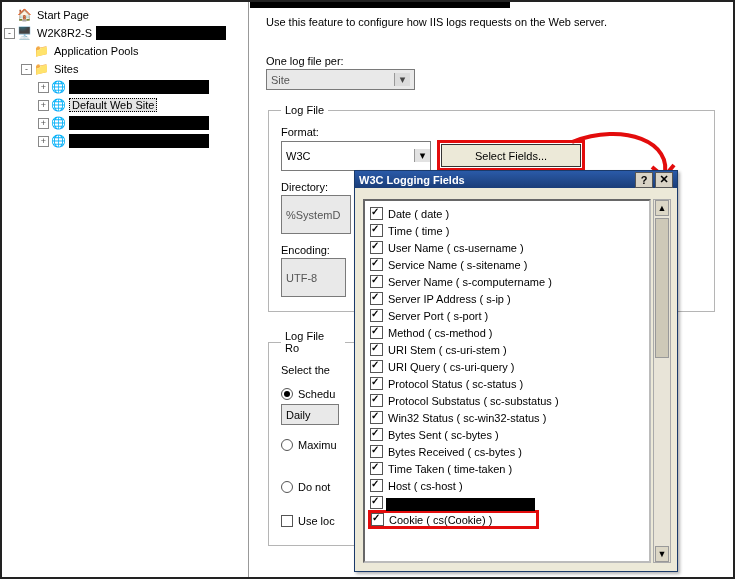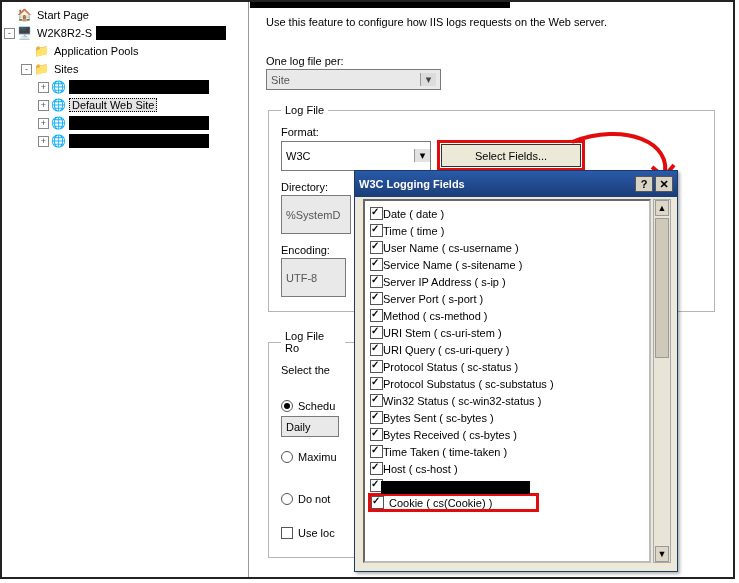--- a/index.html
+++ b/index.html
@@ -32,21 +32,21 @@
   .ico-folder { color:#d8b34a; }
   .ico-server { color:#3a7; }
 
   .right-panel {
     position:absolute; left:248px; top:0; right:0; height:100%;
     padding:10px 16px;
   }
   .desc { margin-bottom:27px; color:#000;}
   .label-row { margin-bottom:2px;}
   .dropdown { height:21px; border:1px solid #7a7a7a; background:#e9e9e9; display:flex; align-items:center; padding:0 4px; }
-  .dropdown.w170{ width:175px;}
+  .dropdown.w170{ width:149px;}
   .dd-text{ flex:1; color:#555;}
   .dd-arrow{ width:16px; text-align:center; color:#444; border-left:1px solid #999; background:#dcdcdc;}
   fieldset.grp {
     border:1px solid #b5b5b5; padding:10px 12px 14px 12px; margin-top:14px;
   }
   fieldset.grp legend { padding:0 4px; color:#000;}
   .fmt-row { display:flex; align-items:center; gap:6px;}
   .fmt-dd { height:30px; border:1px solid #7a7a7a; background:#fff; display:flex; align-items:center; width:150px;}
   .fmt-dd span.t{ flex:1; padding:0 4px;}
   .fmt-dd span.ar{ width:16px; background:#e2e2e2; border-left:1px solid #999; text-align:center;}
@@ -59,32 +59,32 @@
   .radio { width:12px; height:12px; border:1px solid #555; border-radius:50%; background:#fff; position:relative;}
   .radio.checked::after{content:""; width:6px; height:6px; background:#000; border-radius:50%; position:absolute; left:2px; top:2px;}
   .chkbox { width:12px; height:12px; border:1px solid #555; background:#fff; position:relative;}
   .chkbox.checked::after{ content:"✓"; font-size:10px; position:absolute; left:0; top:-2px; color:#000; font-weight:bold;}
   
   .dialog {
     position:absolute; left:352px; top:168px; width:324px; height:402px;
     background:#ece9d8; border:1px solid #1a3a6a; box-shadow:2px 2px 3px rgba(0,0,0,.3);
   }
   .titlebar{
-    height:26px; background:linear-gradient(#2a5aa8,#1a3d78); color:#fff; display:flex; align-items:center; padding:0 4px; font-weight:bold;
+    height:17px; background:linear-gradient(#2a5aa8,#1a3d78); color:#fff; display:flex; align-items:center; padding:0 4px; font-weight:bold;
   }
   .titlebar .ttl{ flex:1; font-size:11px;}
   .tb-btn{ width:18px; height:16px; background:#d9d3c5; border:1px solid #555; color:#000; font-size:11px; display:flex; align-items:center; justify-content:center; margin-left:2px;}
   .dlg-body{
     position:absolute; left:8px; top:28px; right:26px; bottom:8px;
     background:#fff; border:2px inset #bbb; padding:4px 3px; overflow:hidden;
   }
   .dlg-scroll{ position:absolute; right:6px; top:28px; width:18px; bottom:8px; background:#e8e4d8; border:1px solid #aaa;}
   .dlg-scroll .thumb{ position:absolute; left:1px; right:1px; top:18px; height:140px; background:#cec9b8; border:1px solid #999;}
   .dlg-scroll .arr{ position:absolute; left:1px; right:1px; height:16px; background:#dcd7c6; border:1px solid #999; text-align:center; font-size:9px; line-height:14px;}
-  .field-row{ display:flex; align-items:center; height:17px; padding-left:2px;}
+  .field-row{ display:flex; align-items:center; gap:5px; height:17px; padding-left:2px;}
   .field-row .chkbox{ width:13px; height:13px;}
   .cookie-hl{ border:3px solid #e30c0c; padding:0px 44px 0px 0px; margin-left:-2px;}
   .arrow-svg{ position:absolute; left:562px; top:125px; pointer-events:none;}
 </style>
 </head>
 <body>
 <div class="outer-border">
 
 <div class="left-panel">
   <div class="tree">
@@ -174,21 +174,21 @@
     </div>
     <div style="height:10px"></div>
     <div class="label-row">Encoding:</div>
     <div class="txt-input" style="width:65px">
       <span>UTF-8</span>
     </div>
   </fieldset>
 
   <fieldset class="grp" style="margin-top:18px; width:90px;">
     <legend>Log File Ro</legend>
-    <div style="margin-bottom:20px;">Select the</div>
+    <div style="margin-bottom:8px;">Select the</div>
     <div class="radio-row">
       <span class="radio checked"></span>
       <span>Schedu</span>
     </div>
     <div class="dropdown" style="width:58px; margin-bottom:10px;">
       <span class="dd-text" style="color:#000;">Daily</span>
     </div>
     <div class="radio-row" style="margin-bottom:22px;">
       <span class="radio"></span>
       <span>Maximu</span>
@@ -224,20 +224,24 @@
           <span class="chkbox checked"></span>
           <span>Time ( time )</span>
         </div>
         <div class="field-row">
           <span class="chkbox checked"></span>
           <span>User Name ( cs-username )</span>
         </div>
         <div class="field-row">
           <span class="chkbox checked"></span>
           <span>Service Name ( s-sitename )</span>
+        </div>
+        <div class="field-row">
+          <span class="chkbox checked"></span>
+          <span>Server Name ( s-computername )</span>
         </div>
         <div class="field-row">
           <span class="chkbox checked"></span>
           <span>Server IP Address ( s-ip )</span>
         </div>
         <div class="field-row">
           <span class="chkbox checked"></span>
           <span>Server Port ( s-port )</span>
         </div>
         <div class="field-row">

